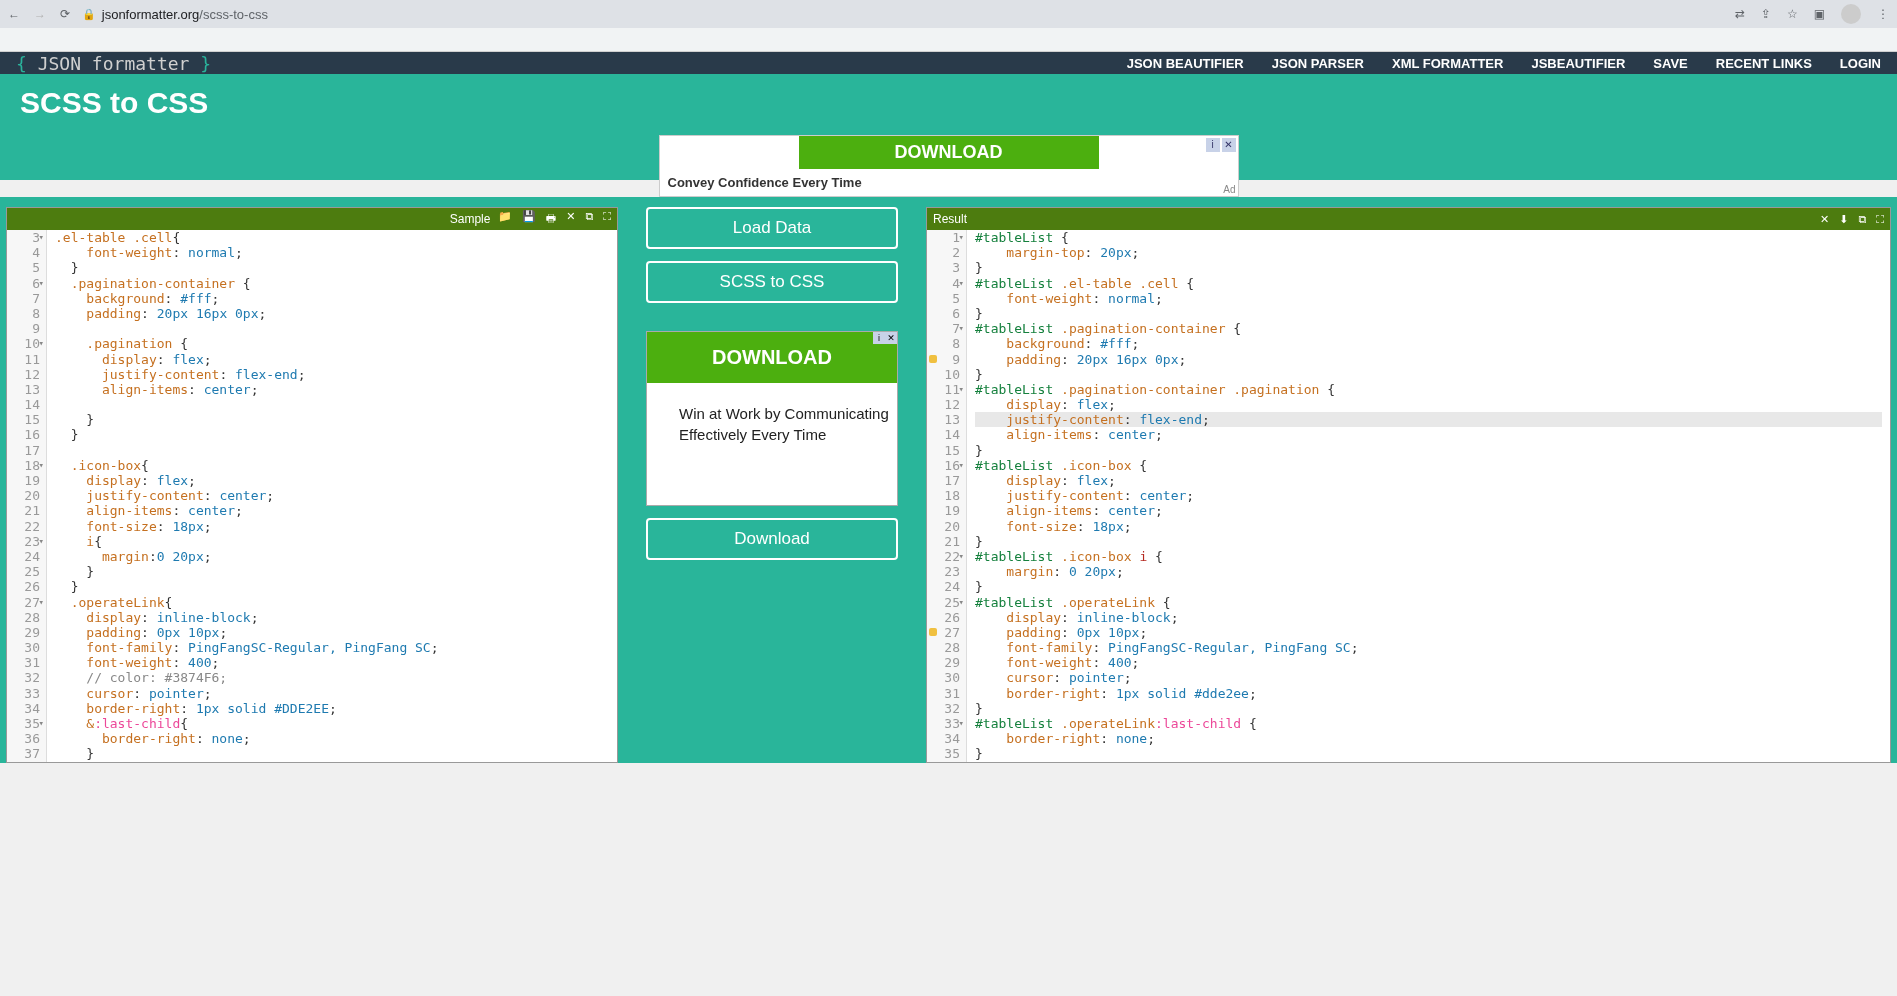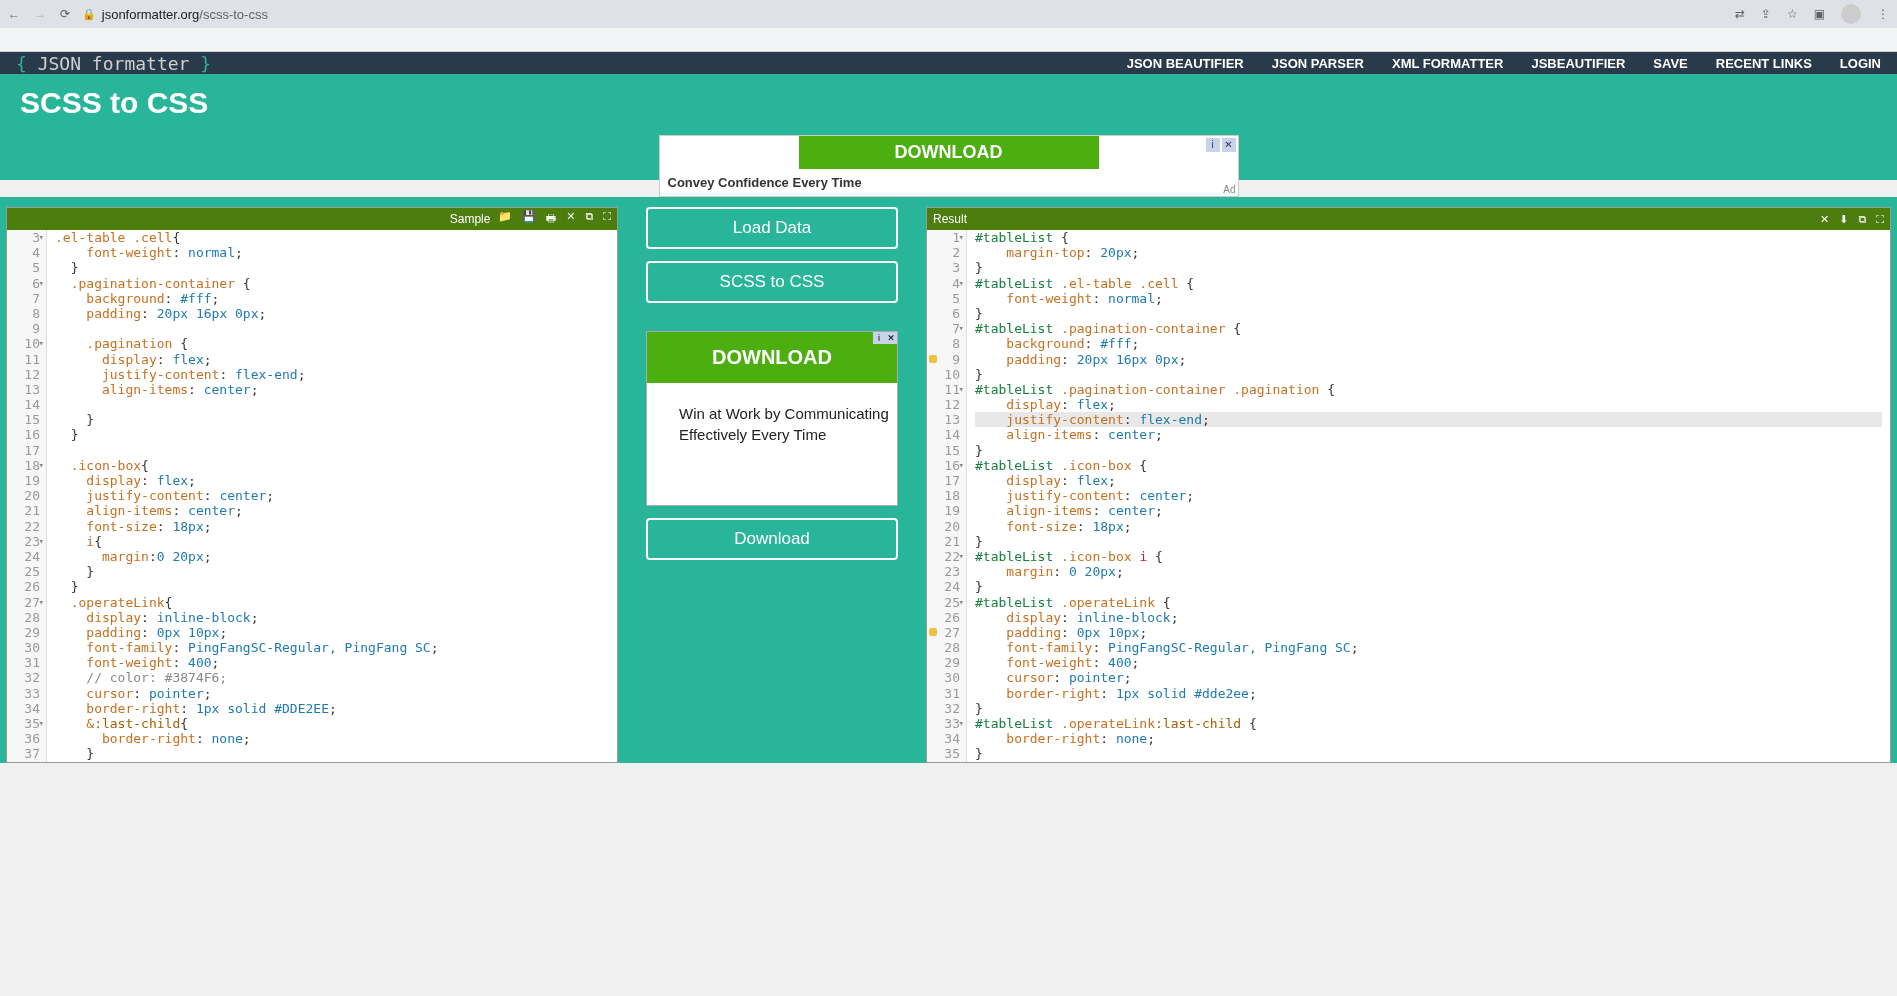--- a/index.html
+++ b/index.html
@@ -69,21 +69,21 @@
 .code { flex: 1; padding: 0 8px; white-space: pre; overflow: auto; }
 .code .row { height: 15.2px; }
 .code .row.hl { background: #e8e8e8; }
 .k-sel { color: #c57020; }
 .k-val { color: #1e7ab0; }
 .k-id { color: #15803d; }
 .k-cls { color: #c57020; text-align: center; }
 .k-num { color: #1e7ab0; }
 .k-punc { color: #333; }
 .k-cmt { color: #888; }
-.k-pseudo { color: #a16207; text-align: center; }
+.k-pseudo { color: #ec4899; text-align: center; }
 .k-tag { color: #b52820; }
 </style>
 </head>
 <body>
 
 <div class="browser-chrome">
   <div class="nav-icons">
     <span class="nav-icon">←</span>
     <span class="nav-icon disabled">→</span>
     <span class="nav-icon">⟳</span>

